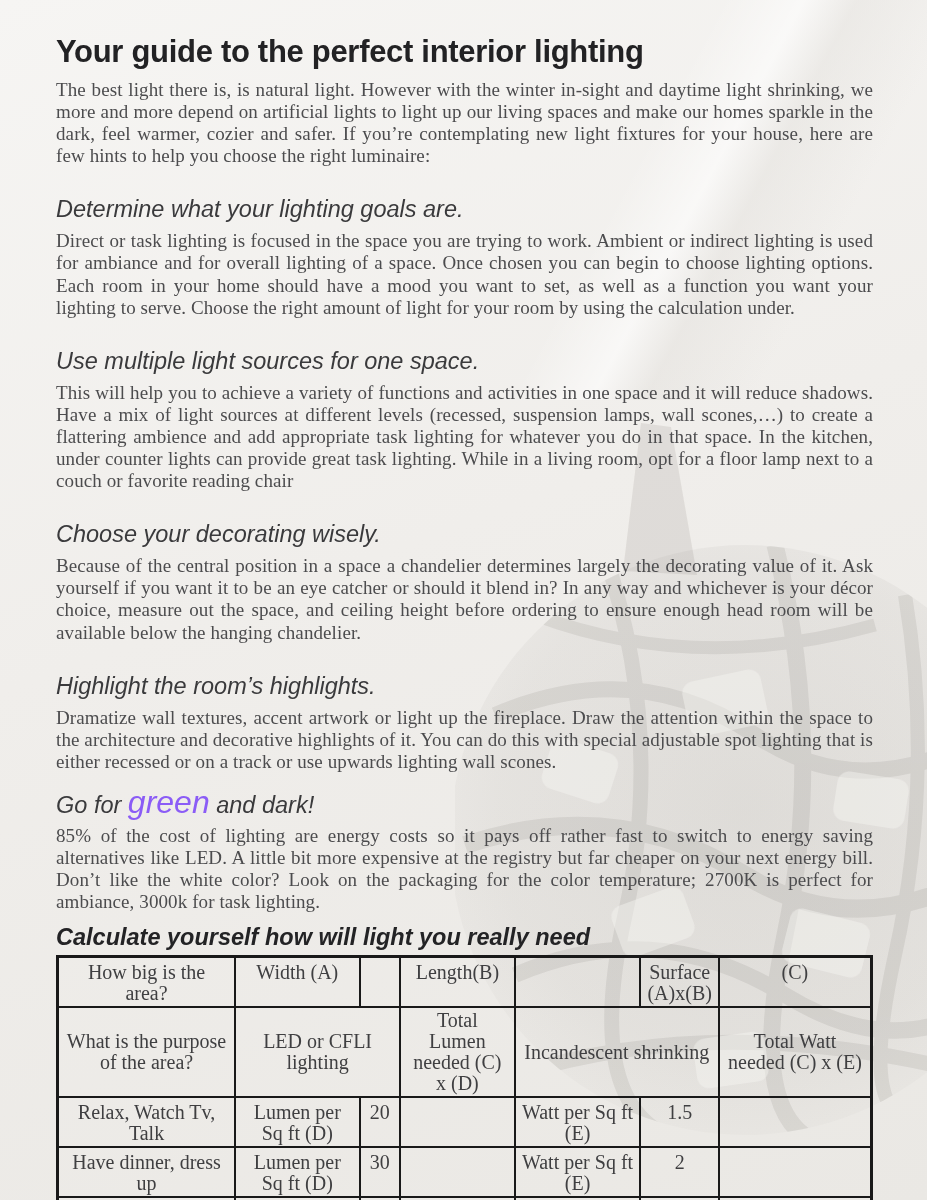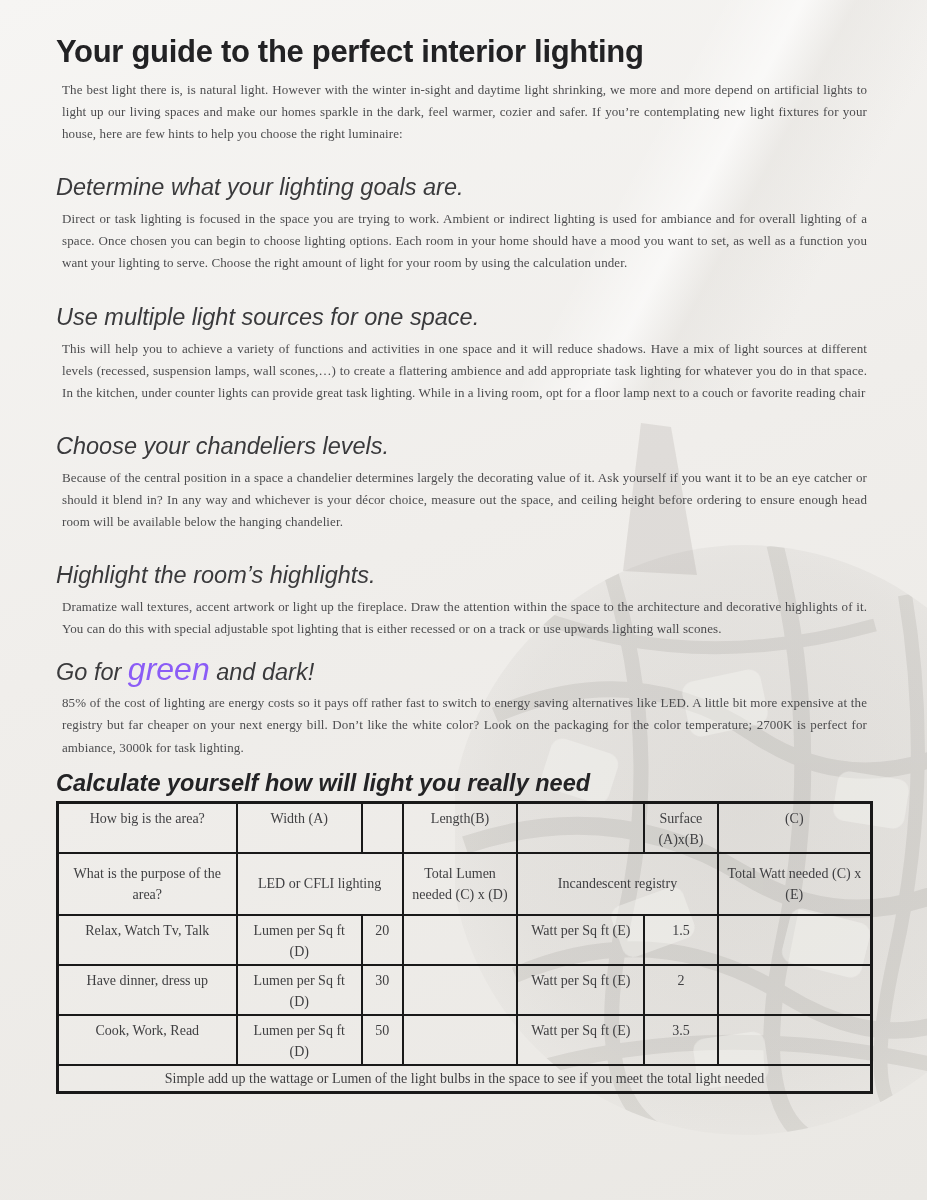--- a/index.html
+++ b/index.html
@@ -24,43 +24,43 @@
     padding:34px 54px 0 56px;
     box-sizing:border-box;
     border-radius:32px;
   }
   .page-title {
     font-family:"Liberation Sans", sans-serif;
     font-weight:bold; font-size:31px; line-height:36px;
     letter-spacing:-0.3px; color:#222224; margin:0 0 9px 0;
   }
   .body-p {
-    font-size:13px; line-height:22.1px; letter-spacing:0.1px;
-    text-align:justify; color:#4c4c4e; margin:6px;
+    font-size:19px; line-height:22.1px; letter-spacing:0.1px;
+    text-align:justify; color:#4c4c4e; margin:0;
   }
   .sec-h {
     font-family:"Liberation Sans", sans-serif;
     font-style:italic; font-size:23.5px; line-height:28px;
     color:#3a3a3c; margin:28px 0 7px 0; font-weight:normal;
   }
   .sec-h.green-h { margin:15px 0 6px 0; }
   .green-word { font-size:32px; color:#8b5cf6; }
   .table-h {
     font-family:"Liberation Sans", sans-serif;
     font-style:italic; font-weight:bold; font-size:23.5px; line-height:28px;
     color:#232325; margin:10px 0 4px 0;
   }
   table.calc {
     width:100%; border-collapse:collapse;
     border:3px solid #191919;
   }
   table.calc td {
     border:2px solid #191919;
     font-family:"Liberation Serif", serif;
-    font-size:14px; line-height:21px; color:#3f3f41;
+    font-size:20px; line-height:21px; color:#3f3f41;
     text-align:center; padding:2px 6px;
   }
   tr.r-top td { vertical-align:top; padding-top:4px; }
   tr.r-mid td { vertical-align:middle; }
   tr.row1 { height:46px; }
   tr.row2 { height:62px; }
   tr.rowd { height:47px; }
   tr.rown { height:25px; }
 </style>
 </head>
@@ -105,21 +105,21 @@
 
   <h1 class="page-title">Your guide to the perfect interior lighting</h1>
   <p class="body-p">The best light there is, is natural light. However with the winter in-sight and daytime light shrinking, we more and more depend on artificial lights to light up our living spaces and make our homes sparkle in the dark, feel warmer, cozier and safer.  If you’re contemplating new light fixtures for your house, here are few hints to help you choose the right luminaire:</p>
 
   <h2 class="sec-h">Determine what your lighting goals are.</h2>
   <p class="body-p">Direct or task lighting is focused in the space you are trying to work. Ambient or indirect lighting is used for ambiance and for overall lighting of a space. Once chosen you can begin to choose lighting options.  Each room in your home should have a mood you want to set, as well as a function you want your lighting to serve. Choose the right amount of light for your room by using the calculation under.</p>
 
   <h2 class="sec-h">Use multiple light sources for one space.</h2>
   <p class="body-p">This will help you to achieve a variety of functions and activities in one space and it will reduce shadows.  Have a mix of light sources at different levels (recessed, suspension lamps, wall scones,…) to create a flattering ambience and add appropriate task lighting for whatever you do in that space. In the kitchen, under counter lights can provide great task lighting. While in a living room, opt for a floor lamp next to a couch or favorite reading chair</p>
 
-  <h2 class="sec-h">Choose your chandeliers levels.</h2>
+  <h2 class="sec-h">Choose your decorating wisely.</h2>
   <p class="body-p">Because of the central position in a space a chandelier determines largely the decorating value of it. Ask yourself if you want it to be an eye catcher or should it blend in?  In any way and whichever is your décor choice, measure out the space, and ceiling height before ordering to ensure enough head room will be available below the hanging chandelier.</p>
 
   <h2 class="sec-h">Highlight the room’s highlights.</h2>
   <p class="body-p">Dramatize wall textures, accent artwork or light up the fireplace. Draw the attention within the space to the architecture and decorative highlights of it. You can do this with special adjustable spot lighting that is either recessed or on a track or use upwards lighting wall scones.</p>
 
   <h2 class="sec-h green-h"><span>Go for </span><span class="green-word">green</span><span> and dark!</span></h2>
   <p class="body-p">85% of the cost of lighting are energy costs so it pays off rather fast to switch to energy saving alternatives like LED. A little bit more expensive at the registry but far cheaper on your next energy bill. Don’t like the white color? Look on the packaging for the color temperature; 2700K is perfect for ambiance, 3000k for task lighting.</p>
 
   <h2 class="table-h">Calculate yourself how will light you really need</h2>
 
@@ -140,21 +140,21 @@
         <td></td>
         <td>Length(B)</td>
         <td></td>
         <td>Surface (A)x(B)</td>
         <td>(C)</td>
       </tr>
       <tr class="row2 r-mid">
         <td>What is the purpose of the area?</td>
         <td colspan="2">LED or CFLI lighting</td>
         <td>Total Lumen needed (C) x (D)</td>
-        <td colspan="2">Incandescent registry</td>
+        <td colspan="2">Incandescent shrinking</td>
         <td>Total Watt needed (C) x (E)</td>
       </tr>
       <tr class="rowd r-top">
         <td>Relax, Watch Tv, Talk</td>
         <td>Lumen per Sq ft (D)</td>
         <td>20</td>
         <td></td>
         <td>Watt per Sq ft (E)</td>
         <td>1.5</td>
         <td></td>

